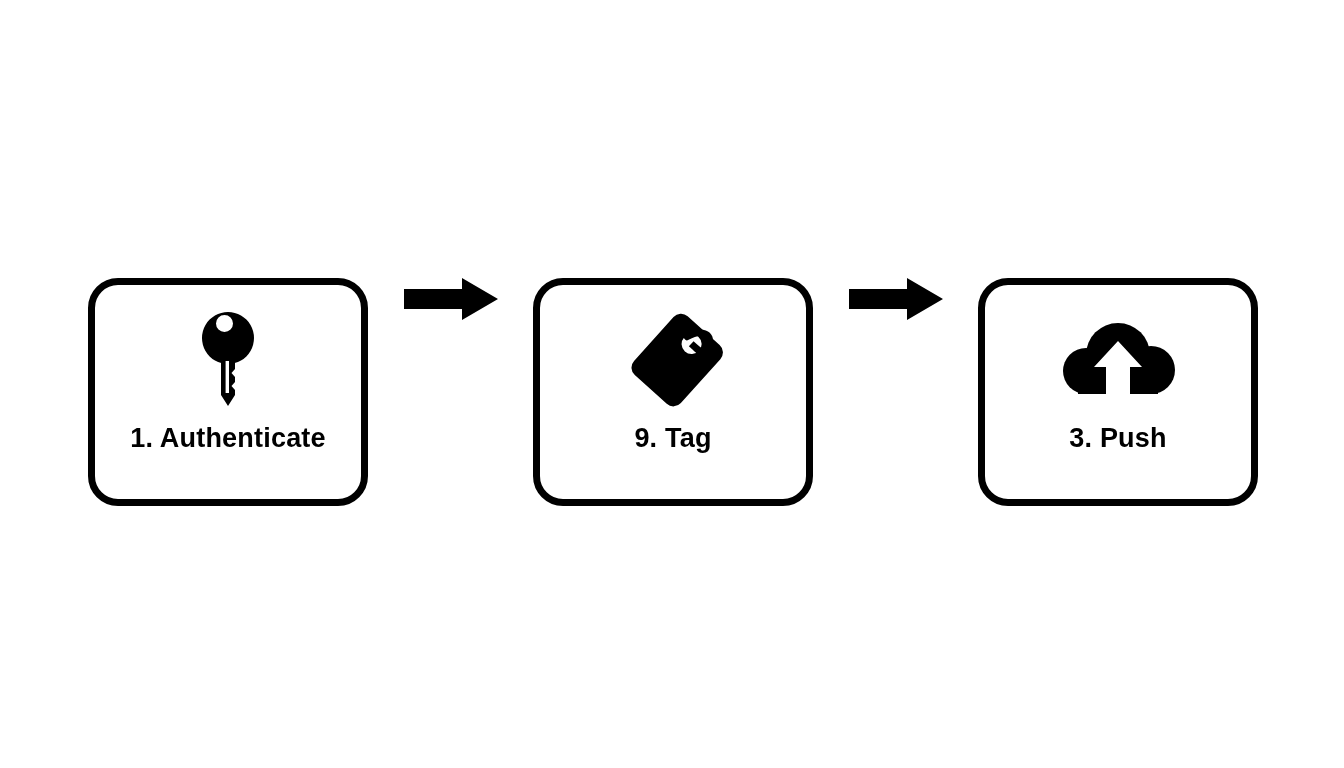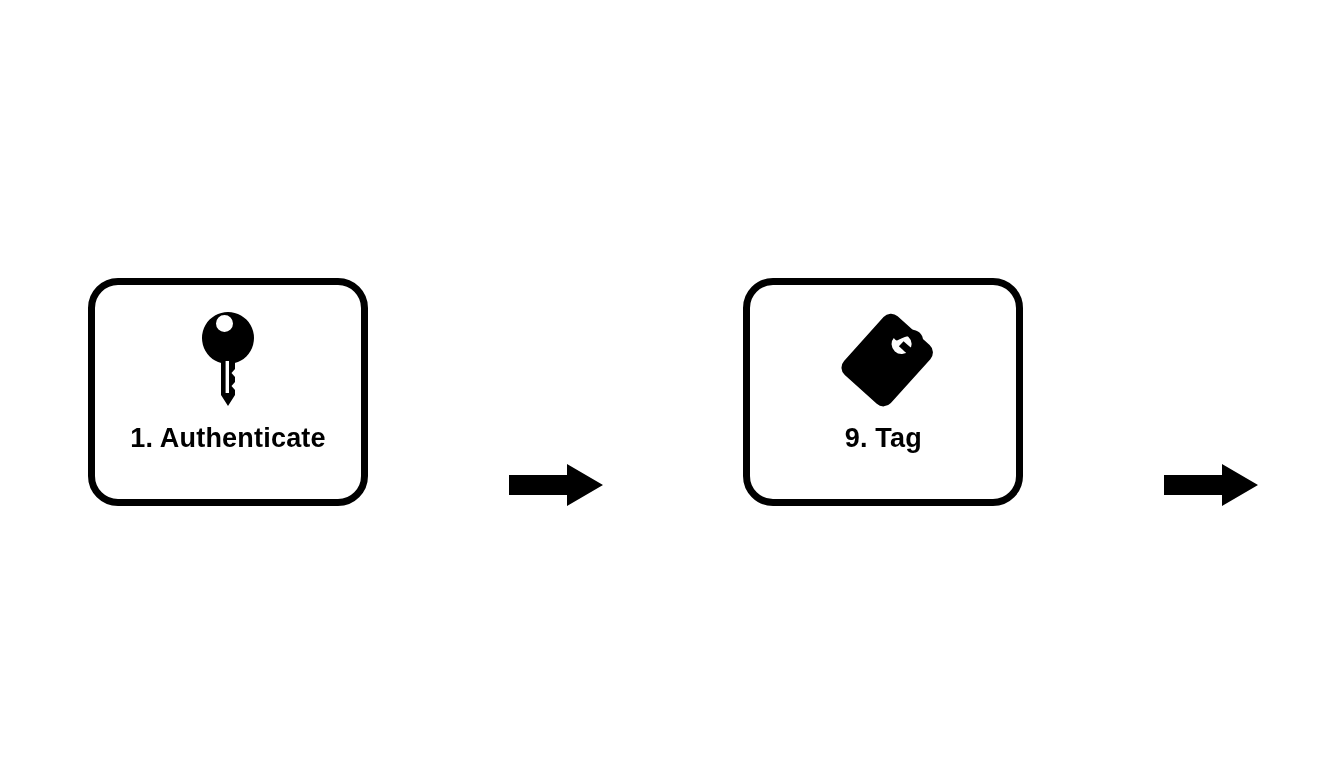--- a/index.html
+++ b/index.html
@@ -24,21 +24,21 @@
 
   
   .flow-row {
     position: absolute;
     left: 88px;
     top: 278px;
     width: 1170px;
     height: 228px;
     display: flex;
     flex-direction: row;
-    align-items: flex-end;
+    align-items: flex-start;
     justify-content: space-between;
   }
 
   
   .step-card {
     position: relative;
     box-sizing: border-box;
     width: 280px;
     height: 228px;
     border: 7px solid #000000;
@@ -183,15 +183,41 @@
           L58 11
           L58 0
           L94 21
           L58 42
           L58 31
           L0 31
           Z"></path>
       </svg>
     </div>
 
+    <div class="step-card">
+      <div class="card-icon">
+        <svg width="124" height="96" viewBox="0 0 124 96" aria-hidden="true">
+
+          <g fill="#000000">
+            <circle cx="62" cy="44" r="32"></circle>
+            <circle cx="30" cy="60" r="23"></circle>
+            <circle cx="95" cy="59" r="24"></circle>
+            <rect x="28" y="59" width="68" height="24"></rect>
+            <rect x="22" y="60" width="12" height="23" rx="0"></rect>
+            <rect x="90" y="60" width="12" height="23" rx="0"></rect>
+          </g>
+
+          <path fill="#ffffff" d="
+            M62 30
+            L86 56
+            L74 56
+            L74 96
+            L50 96
+            L50 56
+            L38 56
+            Z"></path>
+        </svg>
+      </div>
+      <div class="card-label">3. Push</div>
+    </div>
 
   </div>
 </div>
 
 </body></html>

